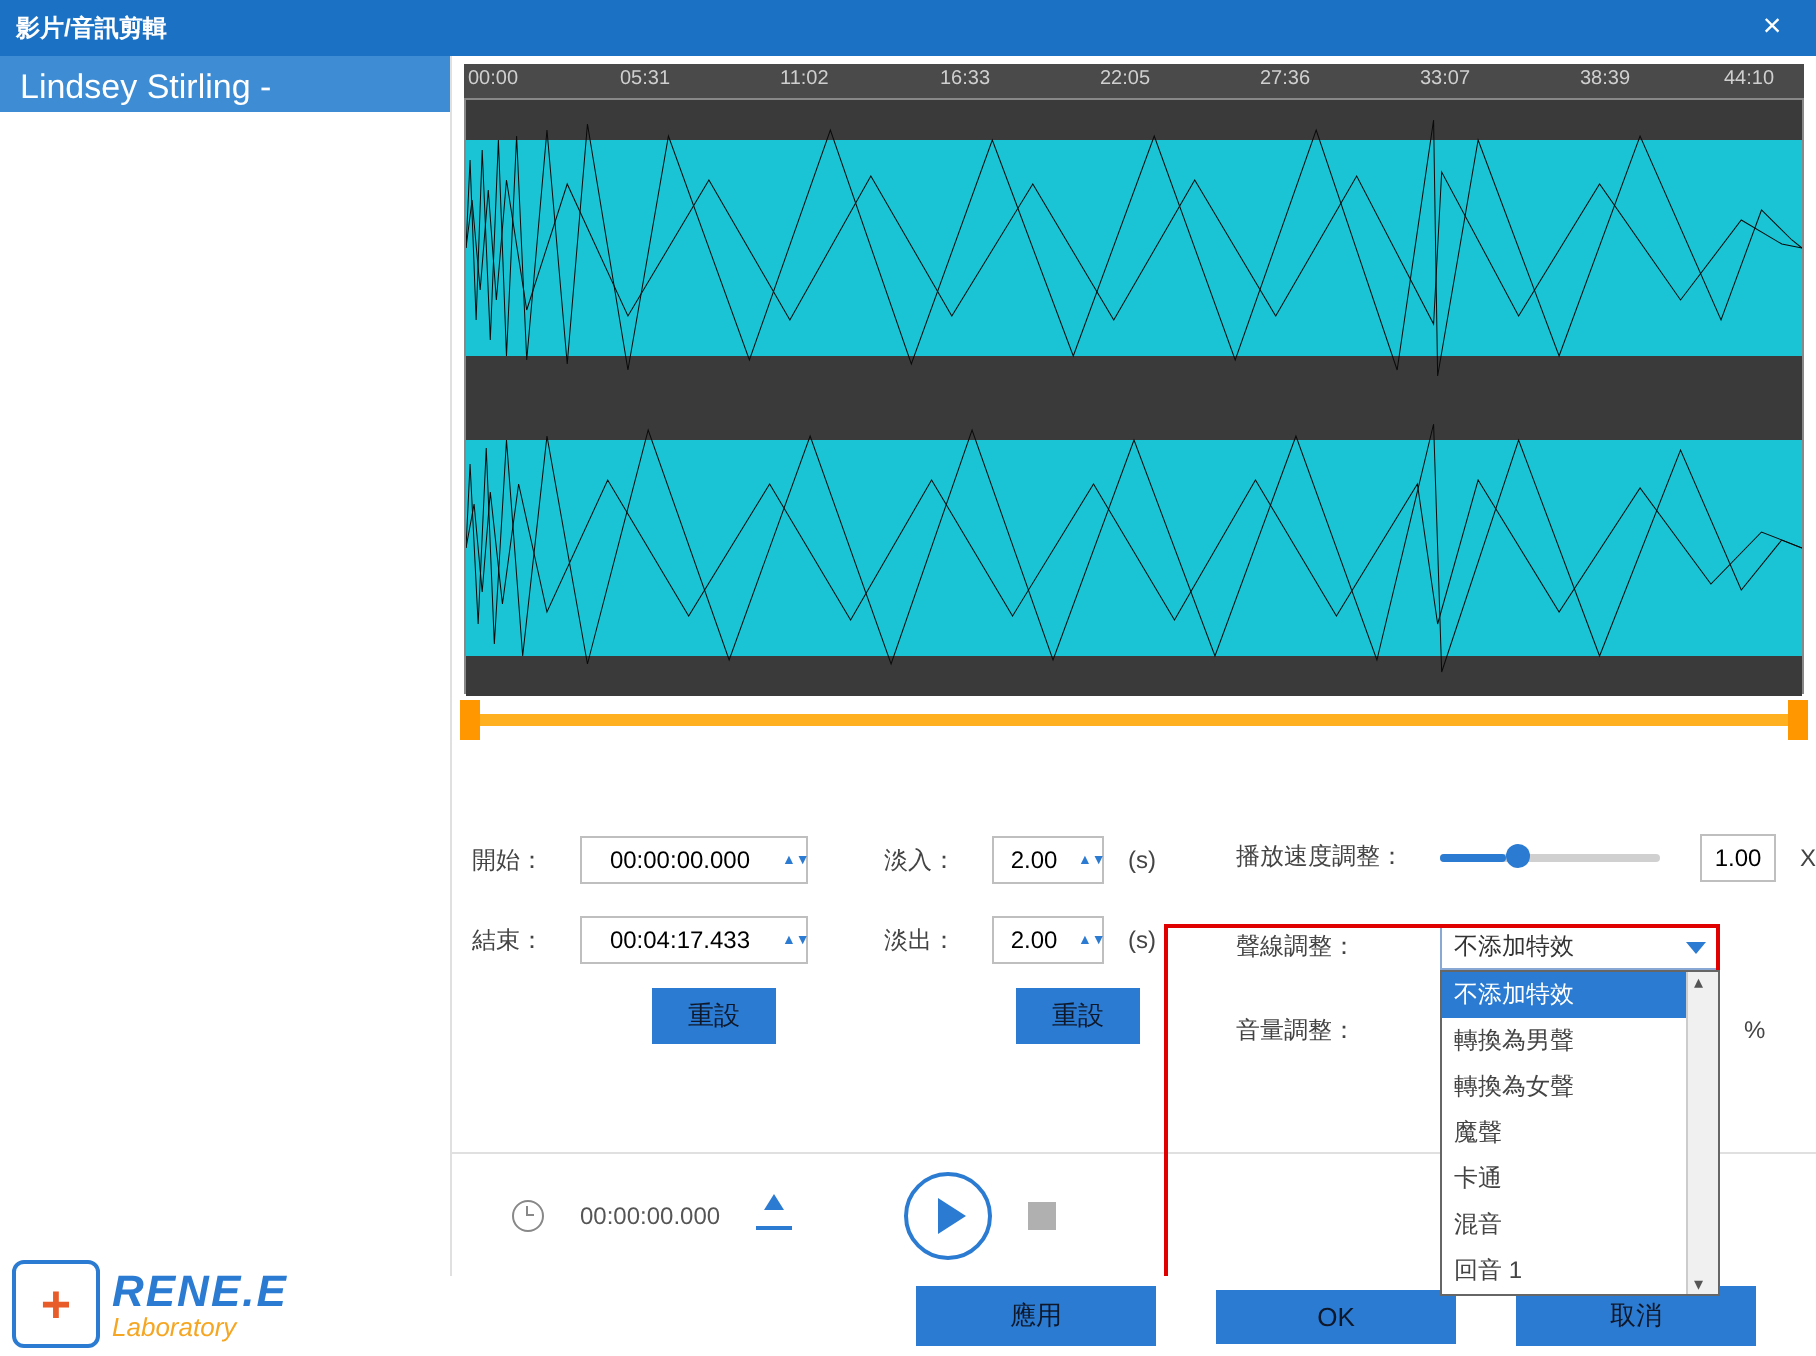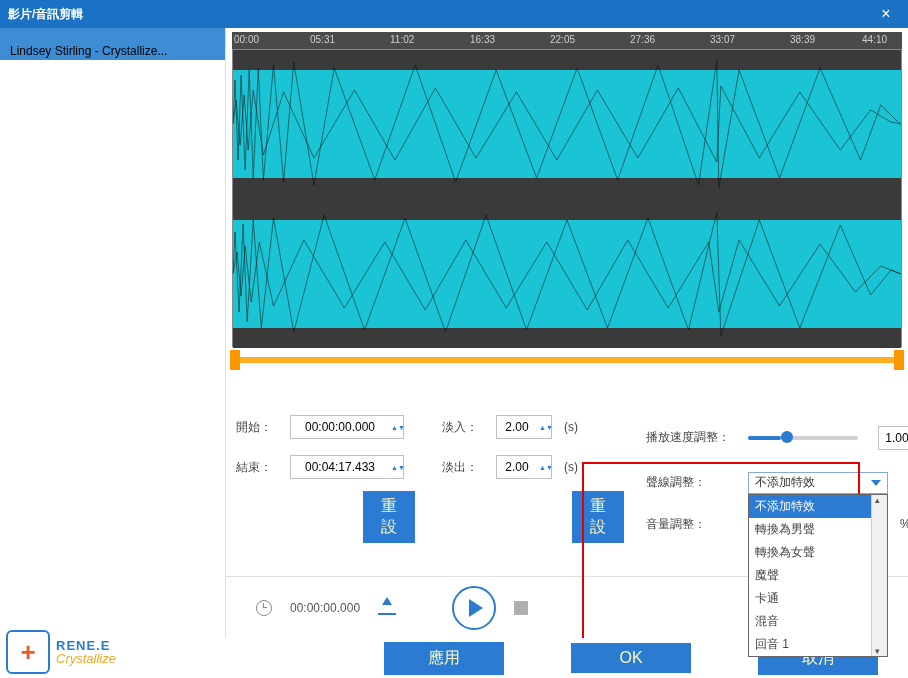--- a/index.html
+++ b/index.html
@@ -3,21 +3,21 @@
 <meta charset="utf-8">
 <style>
 * { margin: 0; padding: 0; box-sizing: border-box; font-family: "Microsoft YaHei", Arial, sans-serif; }
 body { width: 908px; height: 678px; background: #fff; overflow: hidden; position: relative; }
 
 .titlebar { height: 28px; background: #1b72c4; color: #fff; display: flex; align-items: center; padding: 0 8px; font-size: 12px; gap: 40px; }
 .titlebar .title { flex: 1; font-weight: bold; }
 .titlebar .close { width: 28px; text-align: center; font-size: 16px; cursor: pointer; }
 
 .sidebar { position: absolute; top: 28px; left: 0; width: 226px; bottom: 0; background: #fff; border-right: 1px solid #e0e0e0; }
-.sidebar-item { height: 28px; background: #3e8cd4; color: #000000; font-size: 12px; padding: 16px 10px; cursor: pointer; }
+.sidebar-item { height: 28px; background: #3e8cd4; color: #ffffff; font-size: 17px; padding: 6px 10px; cursor: pointer; }
 
 .main { position: absolute; top: 28px; left: 226px; right: 0; bottom: 40px; background: #fff; }
 
 .ruler { height: 17px; background: #4a4a4a; color: #cfcfcf; font-size: 10px; position: relative; margin: 4px 6px 0 6px; }
 .ruler span { position: absolute; top: 2px; }
 
 .waveform { margin: 0 6px; height: 298px; background: #3a3a3a; position: relative; border: 1px solid #888; }
 .wave { position: absolute; left: 0; right: 0; }
 .wave.top { top: 0; height: 148px; }
 .wave.bot { top: 150px; height: 148px; }
@@ -37,21 +37,21 @@
 .spin input { border: none; outline: none; font-size: 12px; text-align: center; padding: 0 4px; background: transparent; }
 .spin .arrows { display: flex; flex-direction: column; width: 14px; font-size: 7px; color: #2a7bd1; line-height: 7px; cursor: pointer; padding: 2px; }
 .unit { margin-left: 2px; }
 
 .vdiv { width: 1px; height: 24px; background: #d0d0d0; margin: 0 12px; }
 
 .slider { width: 110px; height: 4px; background: #d0d0d0; position: relative; border-radius: 2px; }
 .slider .fill { position: absolute; left: 0; top: 0; bottom: 0; width: 30%; background: #2a7bd1; border-radius: 2px; }
 .slider .thumb { position: absolute; left: 30%; top: -5px; width: 12px; height: 12px; background: #2a7bd1; border-radius: 50%; }
 
-.btn-blue { background: #2a7bd1; color: #fef9c3; border: none; padding: 5px 18px; font-size: 16px; cursor: pointer; margin-left: 37px; }
+.btn-blue { background: #2a7bd1; color: #0f172a; border: none; padding: 5px 18px; font-size: 13px; cursor: pointer; }
 
 .left-col { width: 370px; }
 .right-col { flex: 1; position: relative; }
 
 .red-box { position: absolute; border: 2px solid #e00000; top: 462px; left: 582px; width: 278px; height: 180px; pointer-events: none; }
 
 .dropdown-wrap { position: relative; display: inline-block; width: 140px; }
 .dropdown-sel { border: 1px solid #8aa8d4; height: 22px; display: flex; align-items: center; padding: 0 6px; font-size: 12px; color: #333; background: #fff; cursor: pointer; justify-content: space-between; }
 .dropdown-sel .caret { width: 0; height: 0; border-left: 5px solid transparent; border-right: 5px solid transparent; border-top: 6px solid #2a7bd1; }
 .dropdown-list { position: absolute; top: 22px; left: 0; width: 140px; border: 1px solid #666; background: #fff; z-index: 10; font-size: 12px; }
@@ -70,21 +70,21 @@
 .stop-btn { width: 14px; height: 14px; background: #b0b0b0; cursor: pointer; }
 .load-icon { width: 18px; height: 14px; border-bottom: 2px solid #2a7bd1; position: relative; cursor: pointer; }
 .load-icon::before { content: ""; position: absolute; left: 4px; top: -4px; width: 0; height: 0; border-left: 5px solid transparent; border-right: 5px solid transparent; border-bottom: 8px solid #2a7bd1; }
 
 .footer { position: absolute; bottom: 0; left: 0; right: 0; height: 40px; display: flex; align-items: center; justify-content: flex-end; gap: 30px; padding-right: 30px; background: #fff; }
 .footer .btn-blue { width: 120px; padding: 6px 0; }
 
 .logo { position: absolute; left: 6px; bottom: 4px; display: flex; align-items: center; gap: 6px; }
 .logo-icon { width: 44px; height: 44px; background: #fff; border: 2px solid #2a7bd1; border-radius: 6px; display: flex; align-items: center; justify-content: center; font-size: 26px; font-weight: bold; color: #e85c2a; }
 .logo-text { display: flex; flex-direction: column; line-height: 1; }
-.logo-text .t1 { font-size: 13px; font-weight: bold; color: #2a7bd1; letter-spacing: 1px; }
+.logo-text .t1 { font-size: 22px; font-weight: bold; font-style: italic; color: #2a7bd1; letter-spacing: 1px; }
 .logo-text .t2 { font-size: 13px; font-style: italic; color: #f5a623; }
 
 .reset-row { display: flex; gap: 120px; margin: 12px 0 0 90px; }
 </style>
 </head>
 <body>
 
 <div class="titlebar">
   <span class="title">影片/音訊剪輯</span>
   <span class="close">×</span>
@@ -240,15 +240,15 @@
 <div class="footer">
   <button class="btn-blue">應用</button>
   <button class="btn-blue">OK</button>
   <button class="btn-blue">取消</button>
 </div>
 
 <div class="logo">
   <div class="logo-icon">+</div>
   <div class="logo-text">
     <span class="t1">RENE.E</span>
-    <span class="t2">Crystallize</span>
+    <span class="t2">Laboratory</span>
   </div>
 </div>
 
 </body></html>

